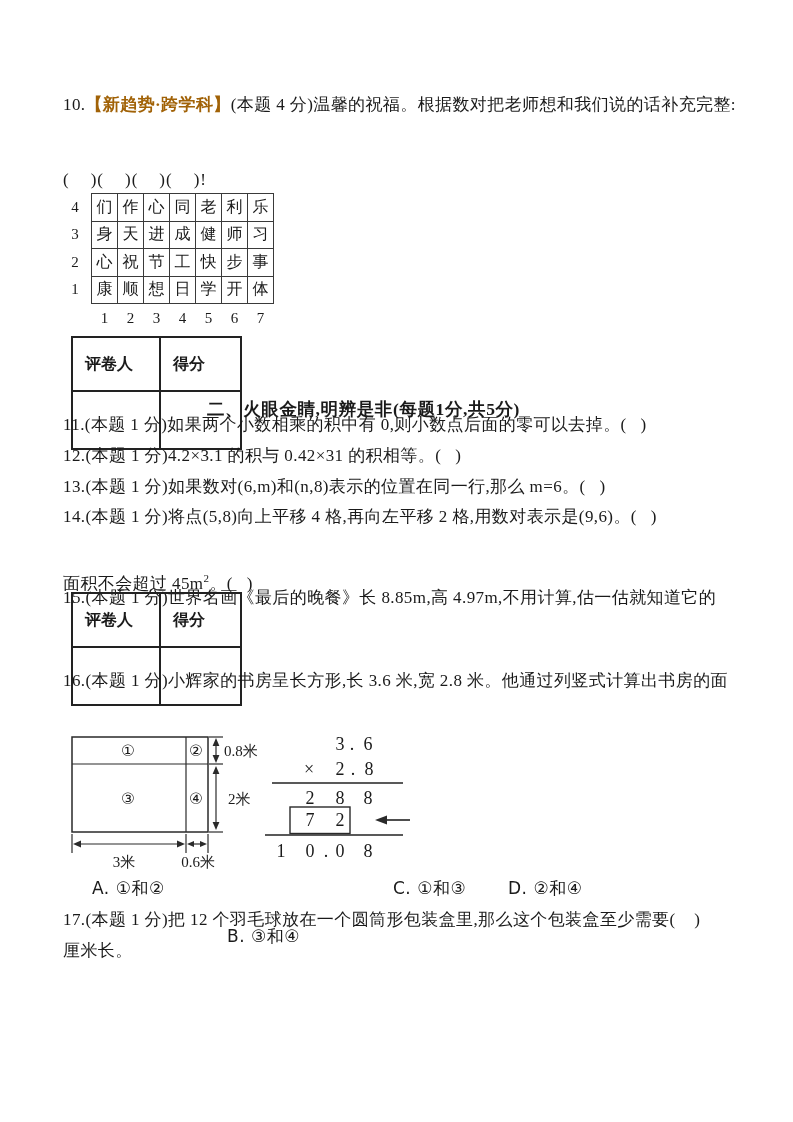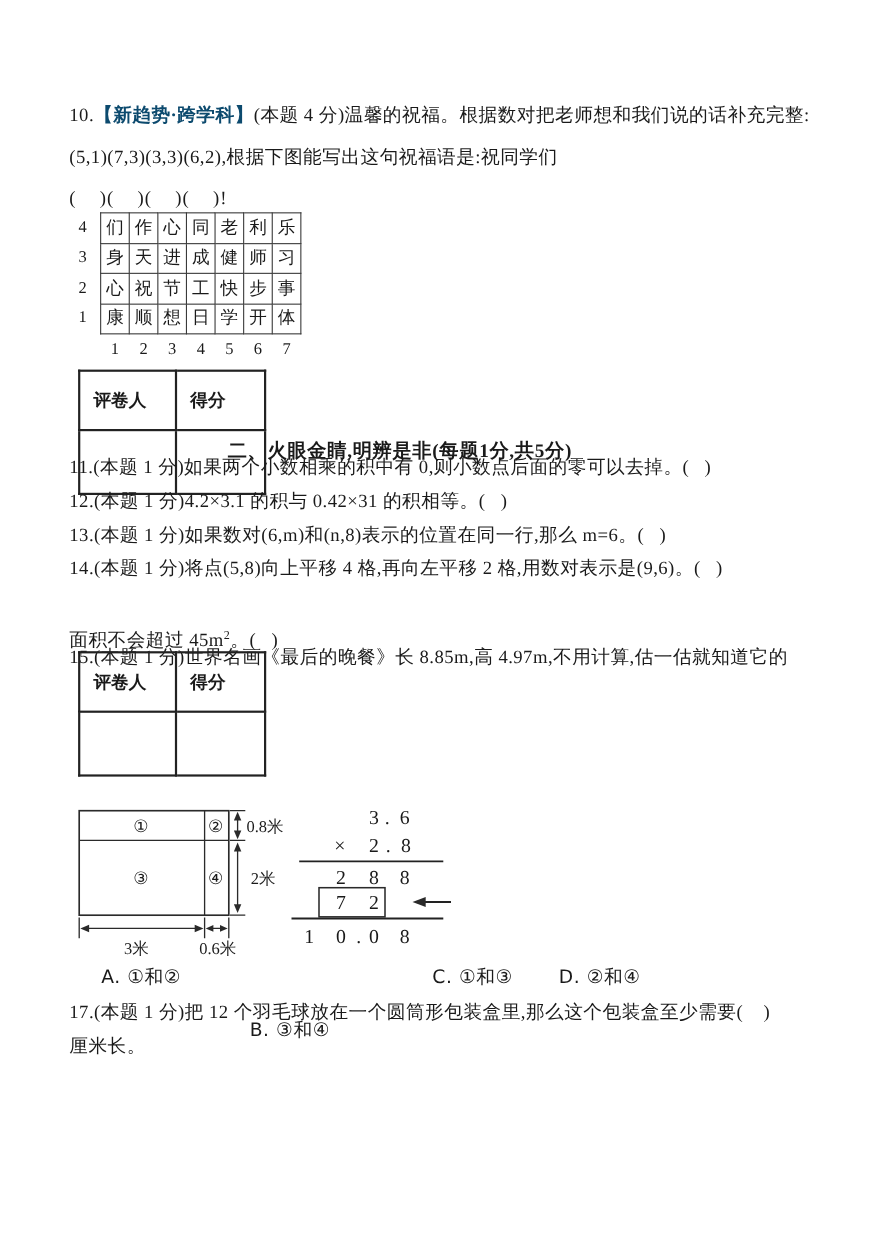--- a/index.html
+++ b/index.html
@@ -50,22 +50,21 @@
   .dimc{text-anchor:middle;}
   .stroked{stroke:#2a2a2a;stroke-width:1.5;fill:none;}
   .thin{stroke:#2a2a2a;stroke-width:1.2;}
   .ah{fill:#2a2a2a;stroke:none;}
 </style>
 </head>
 <body>
 
 <div class="page">
 
-  <div class="line q10l1"><span>10.</span><span class="tagtext" id="tag-green" style="color: #0c4a6e;">【新趋势·跨学科】</span><span>(本题 4 分)温馨的祝福。根据数对把老师想和我们说的话补充完整:</span></div>
-  <div class="line q10l2">(5,1)(7,3)(3,3)(6,2),根据下图能写出这句祝福语是:祝同学们</div>
+  <div class="line q10l1"><span>10.</span><span class="tagtext" id="tag-green" style="color: #a16207;">【新趋势·跨学科】</span><span>(本题 4 分)温馨的祝福。根据数对把老师想和我们说的话补充完整:</span></div>
   <div class="line q10l3">(    )(    )(    )(    )!</div>
 
   <table class="cg">
     <tbody>
         <tr>
       <td class="lab">4</td>
       <td class="c">们</td>
       <td class="c">作</td>
       <td class="c">心</td>
       <td class="c">同</td>
@@ -143,20 +142,21 @@
       <td class="c1">评卷人</td>
       <td class="c2">得分</td>
     </tr>
     <tr class="er">
       <td class="c1"></td>
       <td class="c2"></td>
     </tr>
   </tbody>
     </table>
 
+  <div class="line q16a">16.(本题 1 分)小辉家的书房呈长方形,长 3.6 米,宽 2.8 米。他通过列竖式计算出书房的面</div>
 
   <svg class="dsvg" width="215" height="150" viewBox="0 0 215 150">
     <rect class="stroked" x="10" y="11" width="136" height="95"></rect>
     <line class="thin" x1="124" y1="11" x2="124" y2="106"></line>
     <line class="thin" x1="10" y1="38" x2="146" y2="38"></line>
     <text class="rg" x="66" y="30">①</text>
     <text class="rg" x="134" y="30">②</text>
     <text class="rg" x="66" y="78">③</text>
     <text class="rg" x="134" y="78">④</text>
 

